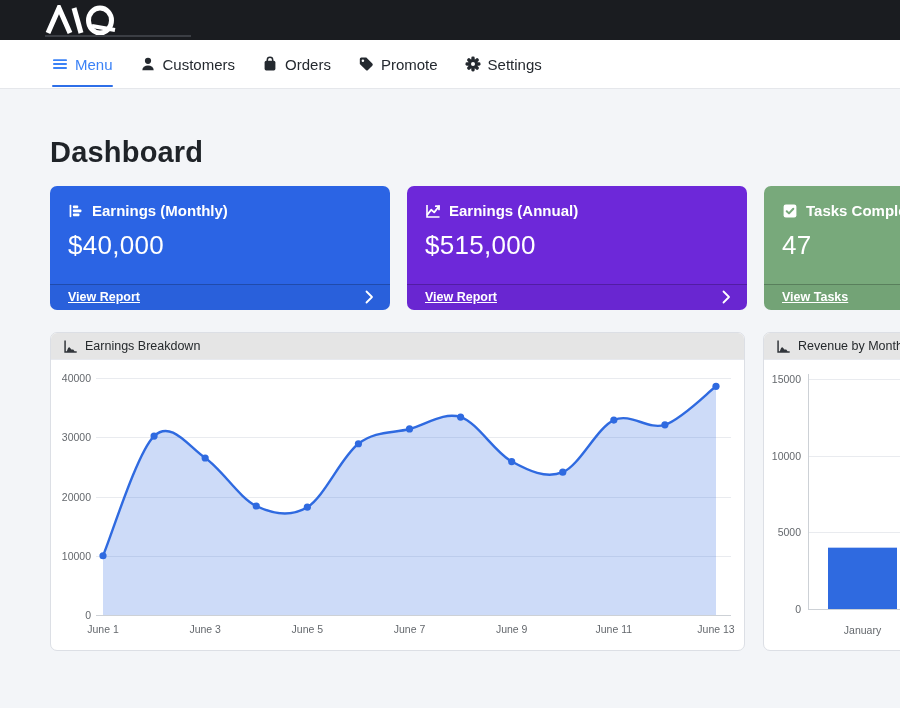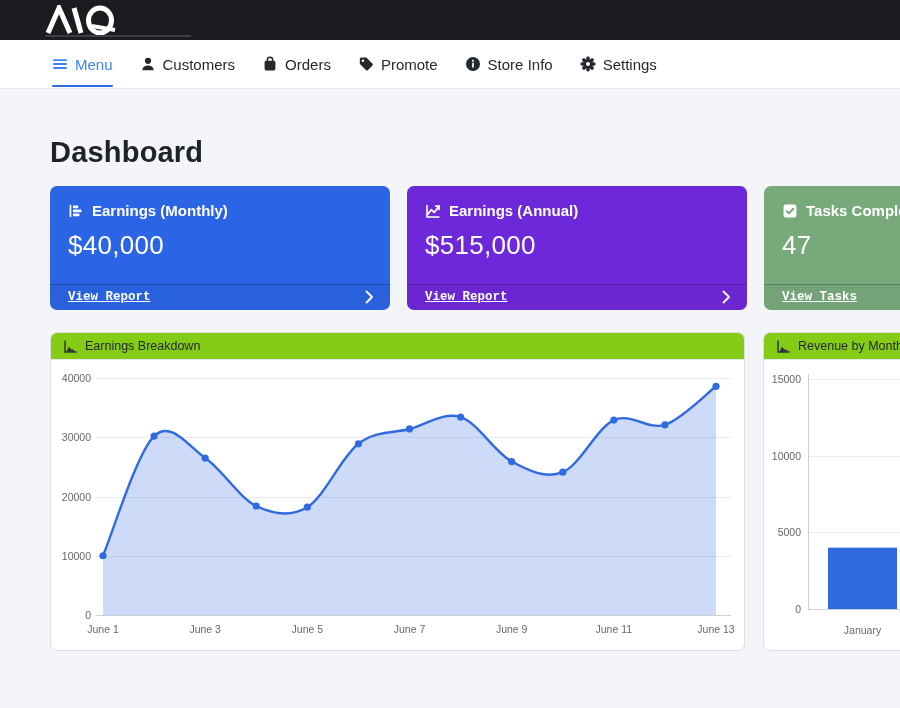--- a/index.html
+++ b/index.html
@@ -22,28 +22,28 @@
   .page-title { font-size:29px; font-weight:700; color:#1f2328; margin-bottom:17px; letter-spacing:.2px; }
 
   
   .cards { display:flex; gap:17px; width:1100px; }
   .stat-card { width:340px; height:124px; border-radius:7px; color:#fff; display:flex; flex-direction:column; overflow:hidden; flex:none; }
   .stat-body { flex:1; padding:16px 18px 0 18px; }
   .stat-title { display:flex; align-items:center; gap:8px; font-size:15px; font-weight:700; white-space:nowrap; }
   .stat-title svg { flex:none; }
   .stat-value { font-size:26px; font-weight:400; margin-top:11px; letter-spacing:.3px; }
   .stat-footer { height:26px; display:flex; justify-content:space-between; align-items:center; padding:0 16px 2px 18px; border-top:1px solid rgba(0,0,0,.22); background:rgba(0,0,0,.035); }
-  .stat-link { font-size:12.5px; font-weight:700; color:#fff; text-decoration:underline; cursor:pointer; white-space:nowrap;font-family:Liberation Mono, monospace; }
+  .stat-link { font-size:12.5px; font-weight:700; color:#fff; text-decoration:underline; cursor:pointer; white-space:nowrap; }
 
   
   .charts { display:flex; gap:18px; margin-top:22px; width:1250px; }
   .chart-card { background:#fff; border:1px solid #dcdfe5; border-radius:7px; overflow:hidden; flex:none; }
   .chart-card.left { width:695px; }
   .chart-card.right { width:432px; }
-  .chart-header { height:27px; display:flex; align-items:center; gap:7px; padding:0 12px; background:#84cc16; border-bottom:1px solid #e7e9ee; font-size:12.5px; color:#25292c; }
+  .chart-header { height:27px; display:flex; align-items:center; gap:7px; padding:0 12px; background:#e5e5e5; border-bottom:1px solid #e7e9ee; font-size:12.5px; color:#25292c; }
   .chart-header svg { flex:none; }
   .chart-body { height:290px; position:relative; }
   svg text { font-family:"Liberation Sans",sans-serif; }
 </style>
 </head>
 <body>
 
 <div class="topbar">
   <svg class="logo" width="86" height="30" viewBox="0 0 86 30">
     <g stroke="#fff" stroke-width="5" fill="none">
@@ -78,28 +78,20 @@
       <rect x="2.6" y="4.8" width="10.8" height="9.6" rx="1.6" fill="currentColor"></rect>
     </svg>
     <span>Orders</span>
   </div>
   <div class="nav-item">
     <svg width="16" height="16" viewBox="0 0 16 16">
       <path d="M8.3,1.6 L14.3,7.6 a1.5,1.5 0 0 1 0,2.1 L10,14 a1.5,1.5 0 0 1 -2.1,0 L1.8,7.9 V3.1 a1.5,1.5 0 0 1 1.5,-1.5 Z" fill="currentColor"></path>
       <circle cx="4.9" cy="4.7" r="1.25" fill="#fff"></circle>
     </svg>
     <span>Promote</span>
-  </div>
-  <div class="nav-item">
-    <svg width="16" height="16" viewBox="0 0 16 16">
-      <circle cx="8" cy="8" r="7" fill="currentColor"></circle>
-      <circle cx="8" cy="4.7" r="1.05" fill="#fff"></circle>
-      <rect x="7.15" y="6.6" width="1.7" height="5.1" rx=".85" fill="#fff"></rect>
-    </svg>
-    <span>Store Info</span>
   </div>
   <div class="nav-item">
     <svg width="16" height="16" viewBox="-8 -8 16 16">
       <g fill="currentColor">
         <g>
           <rect x="-1.7" y="-7.5" width="3.4" height="15" rx="1.4"></rect>
           <rect x="-1.7" y="-7.5" width="3.4" height="15" rx="1.4" transform="rotate(45)"></rect>
           <rect x="-1.7" y="-7.5" width="3.4" height="15" rx="1.4" transform="rotate(90)"></rect>
           <rect x="-1.7" y="-7.5" width="3.4" height="15" rx="1.4" transform="rotate(135)"></rect>
         </g>

